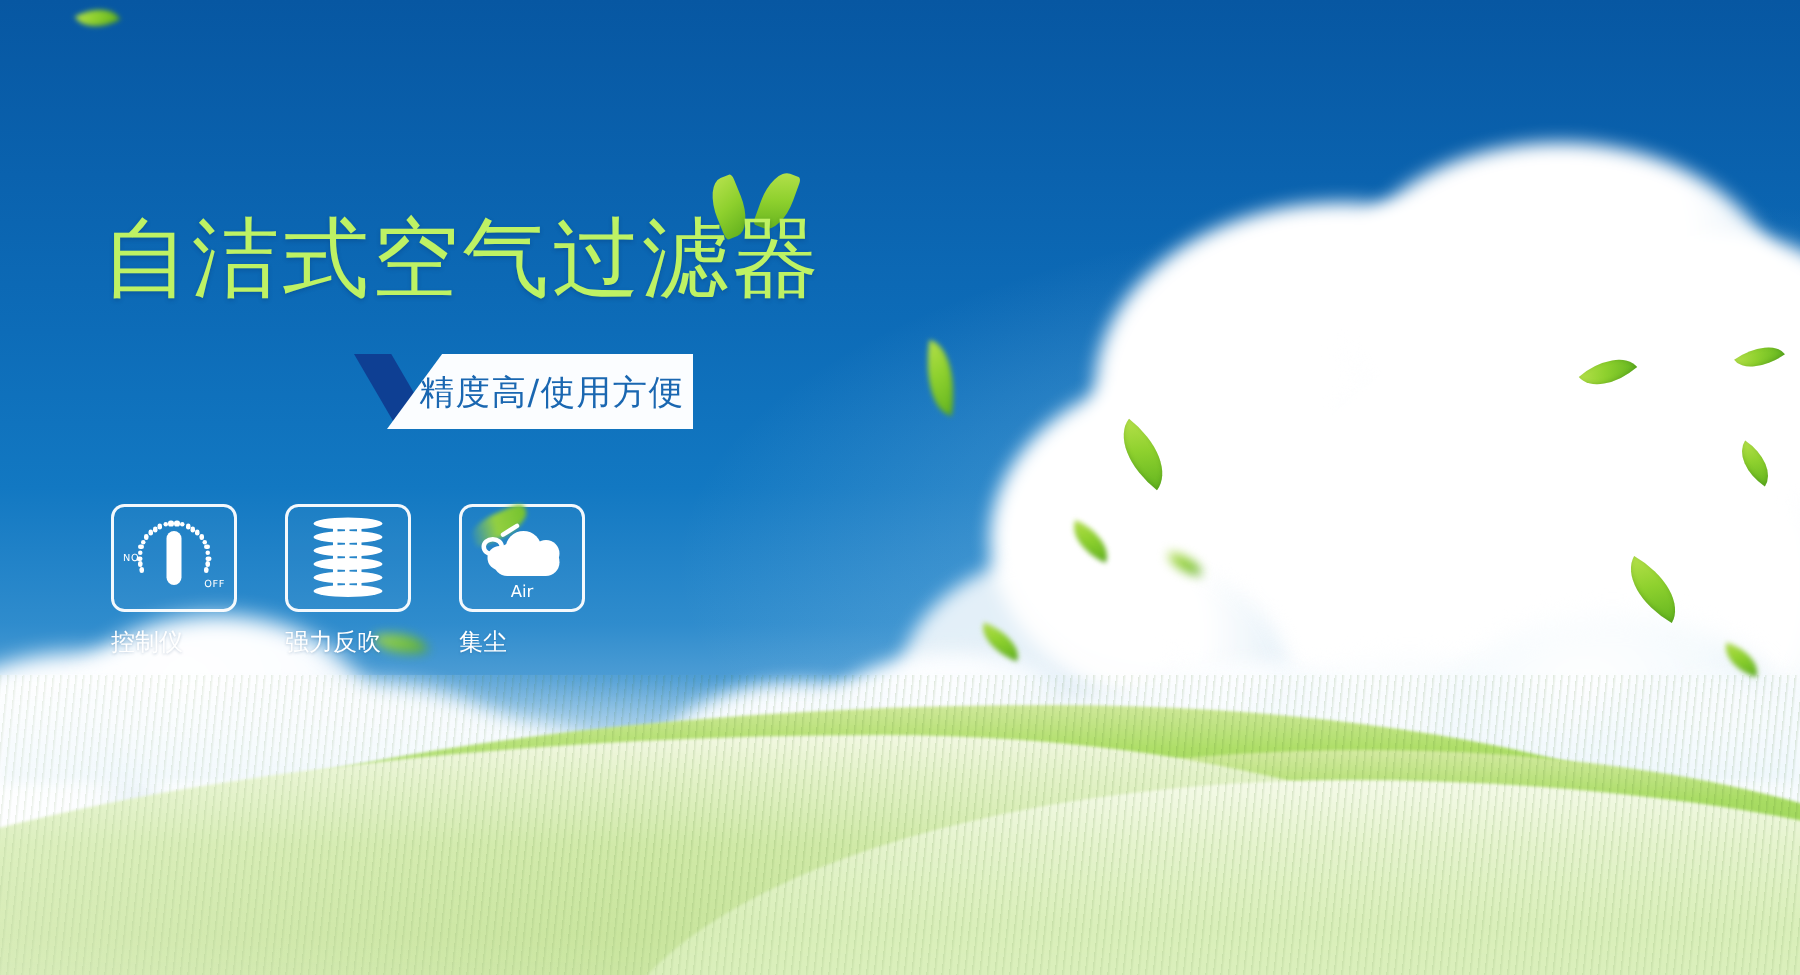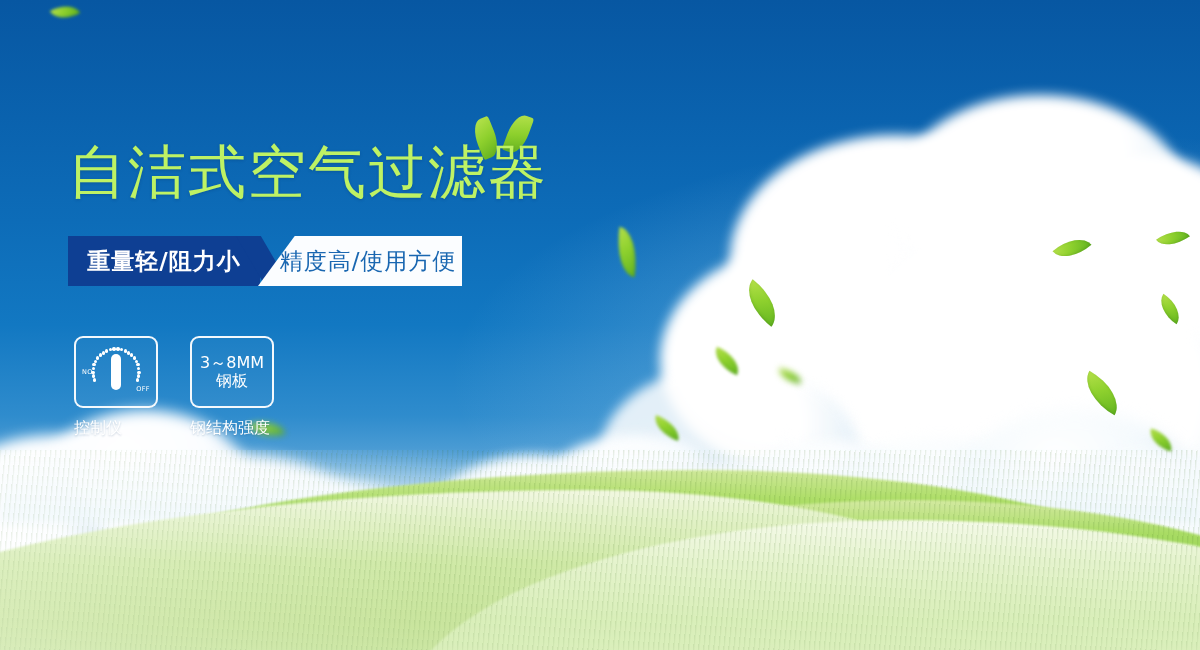--- a/index.html
+++ b/index.html
@@ -357,23 +357,20 @@
     </div>
 
   <div class="sprout">
     <div class="s-leaf s-left"></div>
     <div class="s-leaf s-right"></div>
   </div>
 
   <div class="title">自洁式空气过滤器</div>
 
   <div class="subbar">
-    <div class="sub-left">
-      <span>重量轻/阻力小</span>
-    </div>
     <div class="sub-slant"></div>
     <div class="sub-right">
       <span>精度高/使用方便</span>
     </div>
   </div>
 
   <div class="features">
 
     <div class="feature">
       <div class="fbox">
@@ -404,24 +401,48 @@
             <div class="dot" style="left: 54.0356px; top: 22.8227px;"></div>
             <div class="dot" style="left: 54.2974px; top: 26.6491px;"></div>
             <div class="dot" style="left: 53.9196px; top: 30.4657px;"></div>
             <div class="dot" style="left: 52.9129px; top: 34.1665px;"></div>
           </div>
       </div>
       <div class="flabel">控制仪</div>
     </div>
 
 
-
     <div class="feature">
       <div class="fbox">
-        <div class="ftext">3～8MM</div>
-        <div class="ftext">钢板</div>
+        <div class="coil">
+          <div class="bar" style="left:13px;"></div>
+          <div class="bar" style="left:21px;"></div>
+          <div class="bar" style="left:29px;"></div>
+          <div class="ring" style="top:0px;"></div>
+          <div class="ring" style="top:9px;"></div>
+          <div class="ring" style="top:18px;"></div>
+          <div class="ring" style="top:27px;"></div>
+          <div class="ring" style="top:36px;"></div>
+          <div class="ring" style="top:45px;"></div>
+        </div>
       </div>
-      <div class="flabel">钢结构强度</div>
-    </div>
-
+      <div class="flabel">强力反吹</div>
+    </div>
+
+
+    <div class="feature">
+      <div class="fbox">
+        <div class="cloudicon">
+          <div class="swoosh"></div>
+          <div class="cbump3"></div>
+          <div class="cbump1"></div>
+          <div class="cbump2"></div>
+          <div class="cmain"></div>
+          <div class="cring"></div>
+          <div class="cstem"></div>
+          <div class="airtext">Air</div>
+        </div>
+      </div>
+      <div class="flabel">集尘</div>
+    </div>
 
   </div>
 </div>
 
 </body></html>

